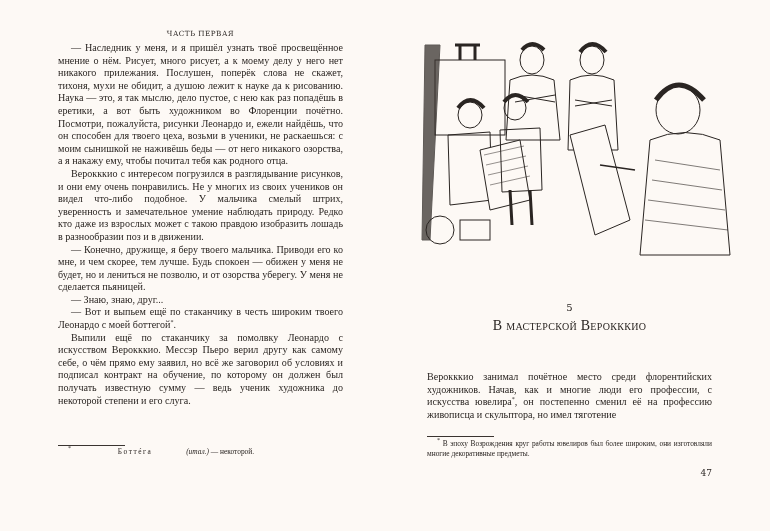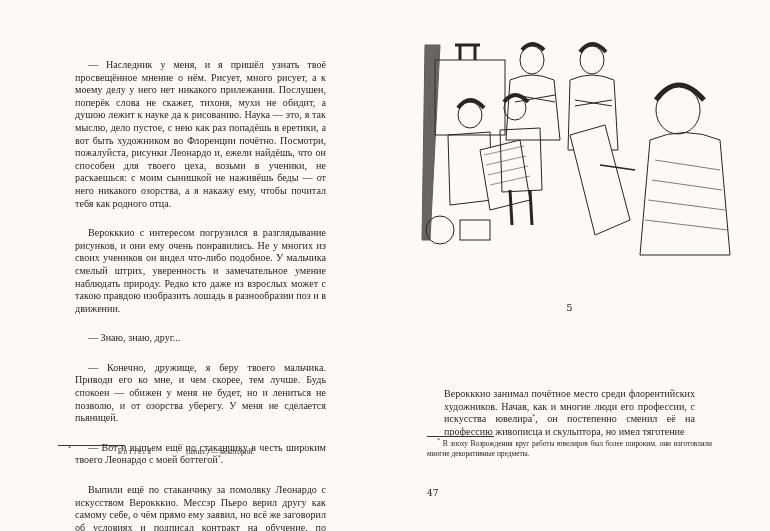--- a/index.html
+++ b/index.html
@@ -17,21 +17,21 @@
   .running-head {
     position: absolute; top: 29px; left: 58px; width: 285px;
     text-align: center; font-size: 7.2px; letter-spacing: 0.5px;
     font-family: "DejaVu Serif", serif;
   }
   .text-block {
     position: absolute; left: 58px; width: 285px; top: 42px;
     font-size: 10.1px; line-height: 12.6px; text-align: justify;
     font-family: "Liberation Serif", "DejaVu Serif", serif;
   }
-  .text-block p { margin: 17px; text-indent: 13px; }
+  .text-block p { margin: 0; text-indent: 13px; }
   .fn-rule {
     position: absolute; height: 0; border-top: 0.8px solid #3a3430; width: 67px;
   }
   .fn-left-rule { left: 58px; top: 445px; }
   .footnote {
     position: absolute; font-size: 7.4px; line-height: 10px; text-align: justify;
     font-family: "Liberation Serif", "DejaVu Serif", serif;
   }
   .fn-left { left: 58px; width: 285px; top: 447px; text-indent: 10px; }
   .spaced { letter-spacing: 1.5px; padding-left: 45px; }
@@ -49,33 +49,34 @@
   .chapter-title {
     position: absolute; top: 318px; left: 42px; width: 285px;
     text-align: center; font-size: 14px; font-variant: small-caps; letter-spacing: 0.3px;
     font-family: "Liberation Serif", "DejaVu Serif", serif;
   }
   .text-right { left: 42px; top: 371px; }
   .text-right p { text-indent: 0; }
   .fn-right-rule { left: 42px; top: 436px; }
   .fn-right { left: 42px; width: 285px; top: 439px; text-indent: 10px; }
   .folio {
-    position: absolute; top: 488px; left: 42px; width: 285px; text-align: left;
+    position: absolute; top: 468px; left: 42px; width: 285px; text-align: right;
     font-size: 9px; font-family: "DejaVu Serif", serif;
   }
 </style>
 </head>
 <body>
 
 <div class="page page-left">
+  <div class="running-head">ЧАСТЬ ПЕРВАЯ</div>
   <div class="text-block">
     <p>— Наследник у меня, и я пришёл узнать твоё просвещённое мнение о нём. Рисует, много рисует, а к моему делу у него нет никакого прилежания. Послушен, поперёк слова не скажет, тихоня, мухи не обидит, а душою лежит к науке да к рисованию. Наука — это, я так мыслю, дело пустое, с нею как раз попадёшь в еретики, а вот быть художником во Флоренции почётно. Посмотри, пожалуйста, рисунки Леонардо и, ежели найдёшь, что он способен для твоего цеха, возьми в ученики, не раскаешься: с моим сынишкой не наживёшь беды — от него никакого озорства, а я накажу ему, чтобы почитал тебя как родного отца.</p>
     <p>Верокккио с интересом погрузился в разглядывание рисунков, и они ему очень понравились. Не у многих из своих учеников он видел что-либо подобное. У мальчика смелый штрих, уверенность и замечательное умение наблюдать природу. Редко кто даже из взрослых может с такою правдою изобразить лошадь в разнообразии поз и в движении.</p>
+    <p>— Конечно, дружище, я беру твоего мальчика. Приводи его ко мне, и чем скорее, тем лучше. Будь спокоен — обижен у меня не будет, но и лениться не позволю, и от озорства уберегу. У меня не сделается пьяницей.</p>
     <p>— Знаю, знаю, друг...</p>
-    <p>— Конечно, дружище, я беру твоего мальчика. Приводи его ко мне, и чем скорее, тем лучше. Будь спокоен — обижен у меня не будет, но и лениться не позволю, и от озорства уберегу. У меня не сделается пьяницей.</p>
     <p><span>— Вот и выпьем ещё по стаканчику в честь широким твоего Леонардо с моей боттегой</span><sup>*</sup><span>.</span></p>
     <p>Выпили ещё по стаканчику за помолвку Леонардо с искусством Верокккио. Мессэр Пьеро верил другу как самому себе, о чём прямо ему заявил, но всё же заговорил об условиях и подписал контракт на обучение, по которому он должен был получать известную сумму — ведь ученик художника до некоторой степени и его слуга.</p>
   </div>
   <div class="fn-rule fn-left-rule"></div>
   <div class="footnote fn-left"><sup>*</sup> <span class="spaced">Боттéга</span> <span class="it">(итал.)</span><span> — некоторой.</span></div>
 </div>
 
 <div class="page page-right">
   <svg class="illustration" viewBox="0 0 320 220">
     <g stroke="#2a2522" fill="none" stroke-width="1">
@@ -119,20 +120,21 @@
         <path d="M235 120 L300 130 M232 140 L302 150 M228 160 L305 170 M225 180 L308 190" stroke-width="0.6"></path>
         <path d="M150 95 L185 85 L210 180 L175 195 Z" fill="#fdf9f5"></path>
         <path d="M180 125 L215 130" stroke-width="1.5"></path>
       </g>
       <circle cx="20" cy="190" r="14"></circle>
       <rect x="40" y="180" width="30" height="20"></rect>
     </g>
   </svg>
 
   <div class="chapter-num">5</div>
+  <div class="chapter-title">В мастерской Верокккио</div>
 
   <div class="text-block text-right">
     <p><span>Верокккио занимал почётное место среди флорентийских художников. Начав, как и многие люди его профессии, с искусства ювелира</span><sup>*</sup><span>, он постепенно сменил её на профессию живописца и скульптора, но имел тяготение</span></p>
   </div>
   <div class="fn-rule fn-right-rule"></div>
   <div class="footnote fn-right"><sup>*</sup> <span>В эпоху Возрождения круг работы ювелиров был более широким, они изготовляли многие декоративные предметы.</span></div>
   <div class="folio">47</div>
 </div>
 
 </body></html>

